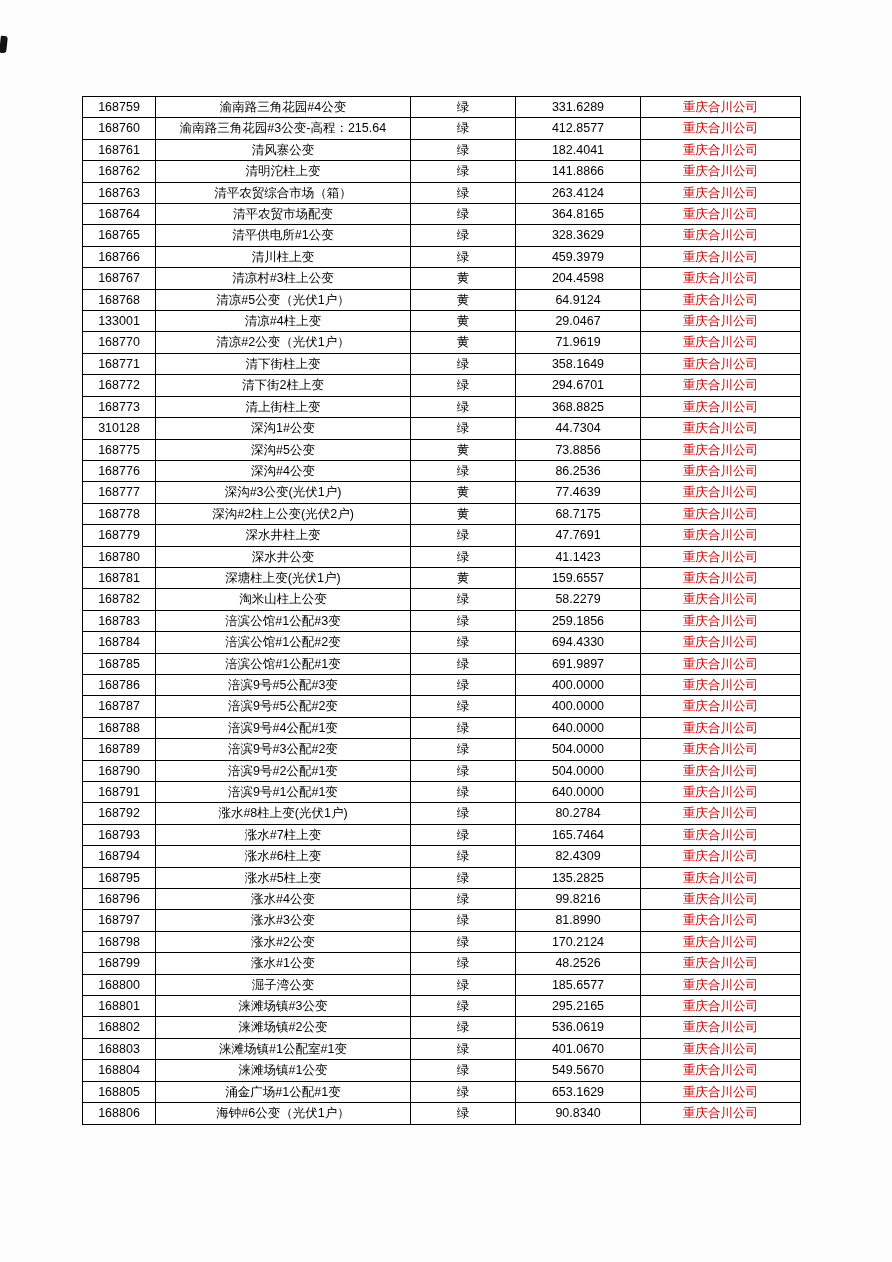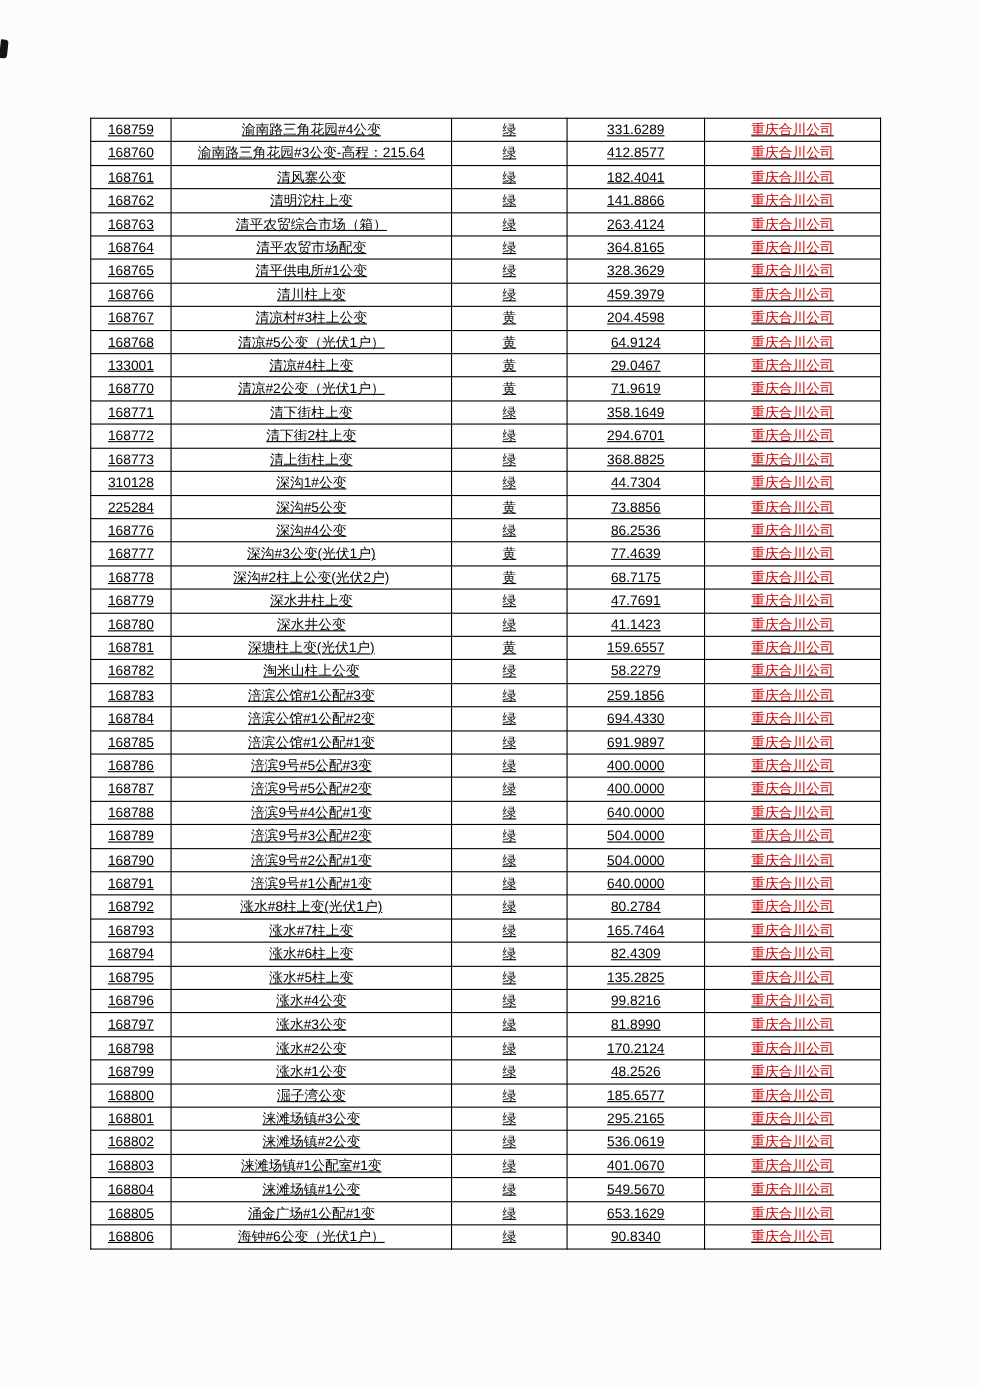--- a/index.html
+++ b/index.html
@@ -25,25 +25,24 @@
     top: 36px;
     width: 7px;
     height: 17px;
     background: #141414;
     border-radius: 1px 3px 3px 1px;
     transform: rotate(6deg);
   }
   table.data-table {
     position: absolute;
     left: 82px;
-    top: 107px;
+    top: 96px;
     border-collapse: collapse;
     table-layout: fixed;
     width: 718px;
-    text-decoration: underline;
   }
   .data-table td {
     border: 1px solid #000;
     height: 20.4px;
     line-height: 20.4px;
     font-size: 12.5px;
     color: #000;
     text-align: center;
     vertical-align: middle;
     padding: 0 2px;
@@ -180,21 +179,21 @@
           <td class="cell-company">重庆合川公司</td>
         </tr>
         <tr>
           <td class="cell-id">310128</td>
           <td class="cell-name">深沟1#公变</td>
           <td class="cell-status">绿</td>
           <td class="cell-value">44.7304</td>
           <td class="cell-company">重庆合川公司</td>
         </tr>
         <tr>
-          <td class="cell-id">225284</td>
+          <td class="cell-id">168775</td>
           <td class="cell-name">深沟#5公变</td>
           <td class="cell-status">黄</td>
           <td class="cell-value">73.8856</td>
           <td class="cell-company">重庆合川公司</td>
         </tr>
         <tr>
           <td class="cell-id">168776</td>
           <td class="cell-name">深沟#4公变</td>
           <td class="cell-status">绿</td>
           <td class="cell-value">86.2536</td>

